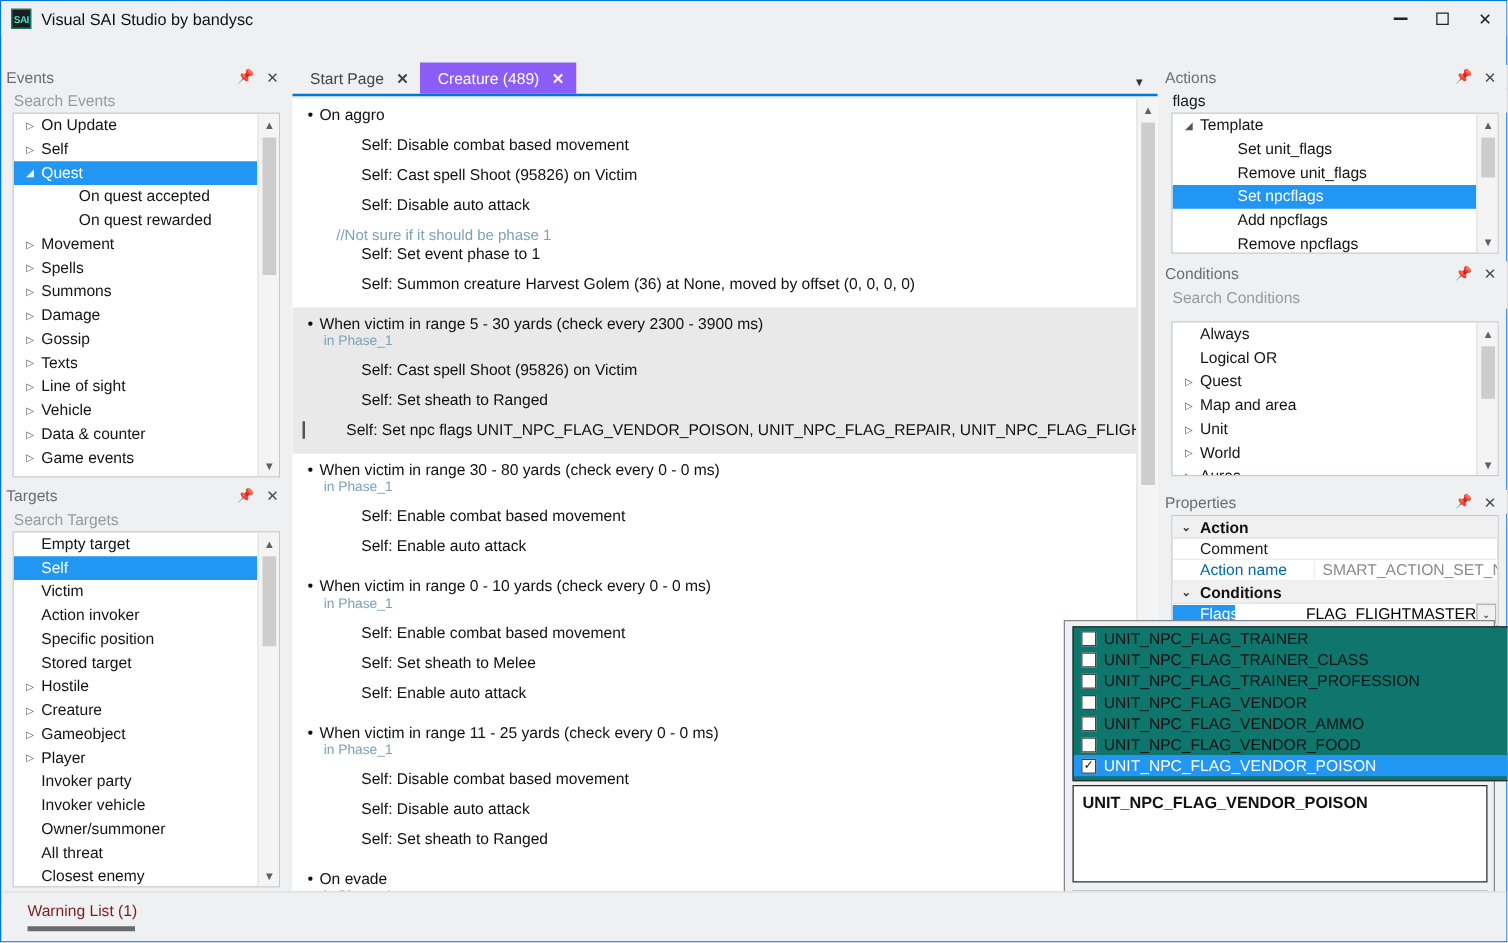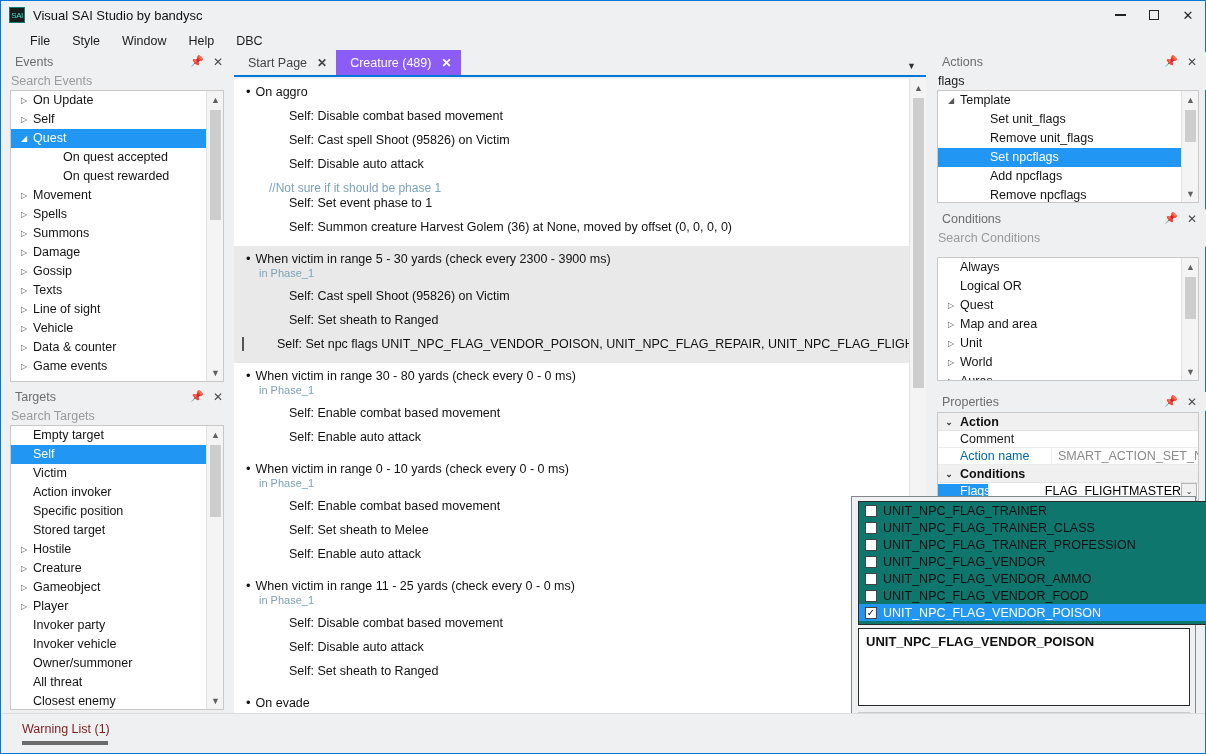--- a/index.html
+++ b/index.html
@@ -19,21 +19,21 @@
 
   
   .titlebar {
     position: absolute; left: 0; top: 0; width: 1204px; height: 28px;
     background: #eff0f1;
     display: flex; align-items: center;
   }
   .app-icon {
     width: 16px; height: 16px; margin-left: 8px; margin-right: 8px;
     background: #1c1c1c; color: #3ddfc8;
-    font-size: 8px; font-weight: normal; line-height: 16px; text-align: center;
+    font-size: 8px; font-weight: bold; line-height: 16px; text-align: center;
     letter-spacing: -0.5px; border: 1px solid #0f7f72;
     font-family: "Liberation Sans", sans-serif;
   }
   .title-text { font-size: 13px; color: #111; }
   .wincontrols {
     position: absolute; right: 0; top: 0; height: 28px;
     display: flex; align-items: center;
   }
   .winbtn {
     width: 34px; height: 28px; display: flex; align-items: center; justify-content: center;
@@ -47,21 +47,21 @@
     position: absolute; left: 0; top: 28px; width: 1204px; height: 23px;
     background: #eff0f1; display: flex; align-items: center; padding-left: 18px;
   }
   .menuitem {
     padding: 3px 11px; font-size: 12.5px; color: #1b1b1b;
   }
 
   
   .dock-title {
     display: flex; align-items: center; height: 19px;
-    padding-left: 13px; color: #6d6d6d; font-size: 12.5px;
+    padding-left: 3px; color: #6d6d6d; font-size: 12.5px;
     background: #eff0f1;
   }
   .dock-title .label { flex: 1; }
   .dock-btns { display: flex; align-items: center; gap: 9px; padding-right: 9px; color: #4a4a4a; }
   .pin-icon { font-size: 11px; transform: rotate(0deg); }
   .x-icon { font-size: 12px; }
   .search-box {
     height: 19px; padding-left: 9px; color: #9a9a9a; font-size: 12.5px;
     background: #eff0f1; display: flex; align-items: center;
   }
@@ -248,27 +248,20 @@
         </div>
       <div class="winbtn">
           <span class="max-glyph"></span>
         </div>
       <div class="winbtn close">
           <span>✕</span>
         </div>
     </div>
   </div>
 
-  <div class="menubar">
-    <div class="menuitem">File</div>
-    <div class="menuitem">Style</div>
-    <div class="menuitem">Window</div>
-    <div class="menuitem">Help</div>
-    <div class="menuitem">DBC</div>
-  </div>
 
   <div id="events-panel">
     <div class="dock-title">
       <span class="label">Events</span>
       <span class="dock-btns">
         <span class="pin-icon">📌</span>
         <span class="x-icon">✕</span>
       </span>
     </div>
     <div class="search-box">Search Events</div>

